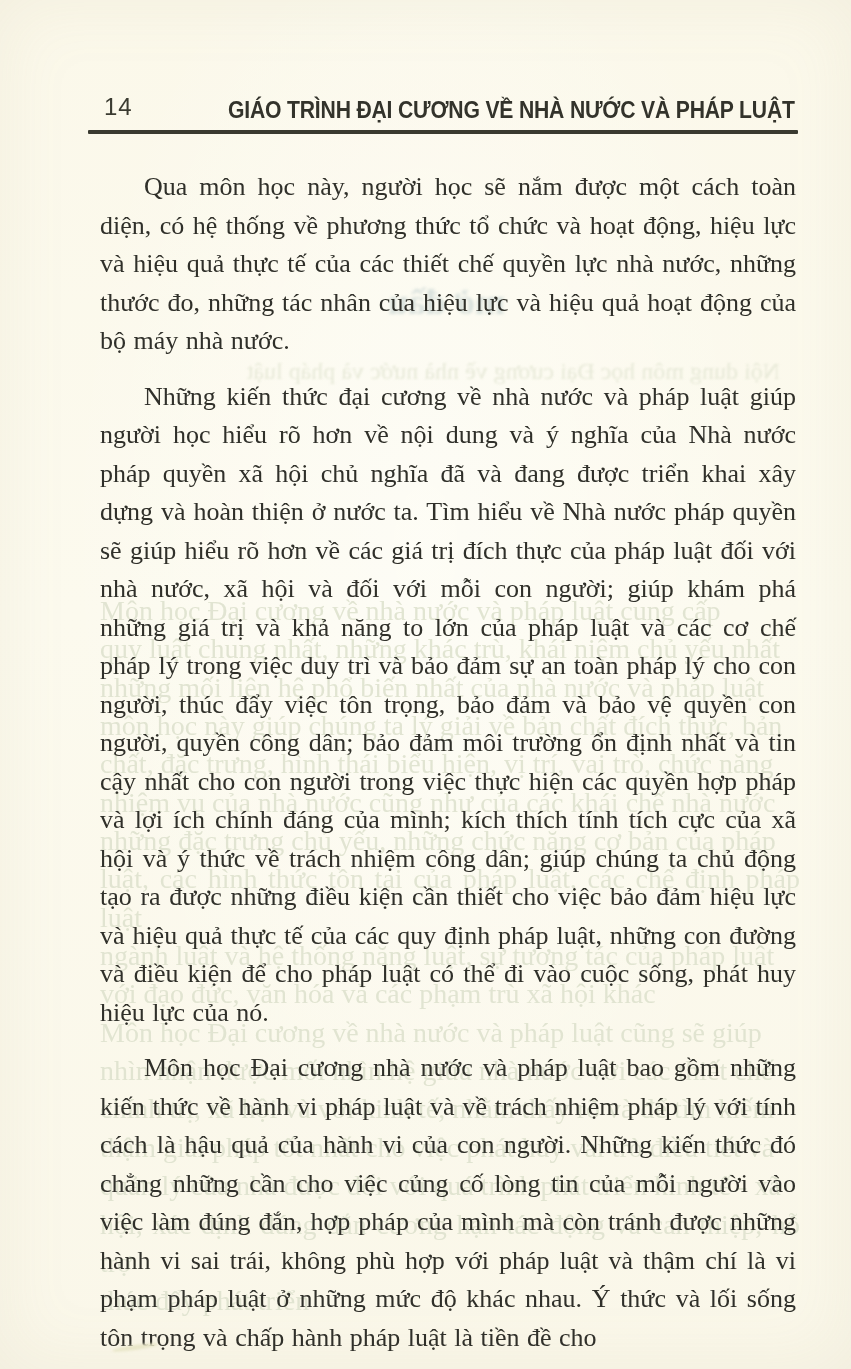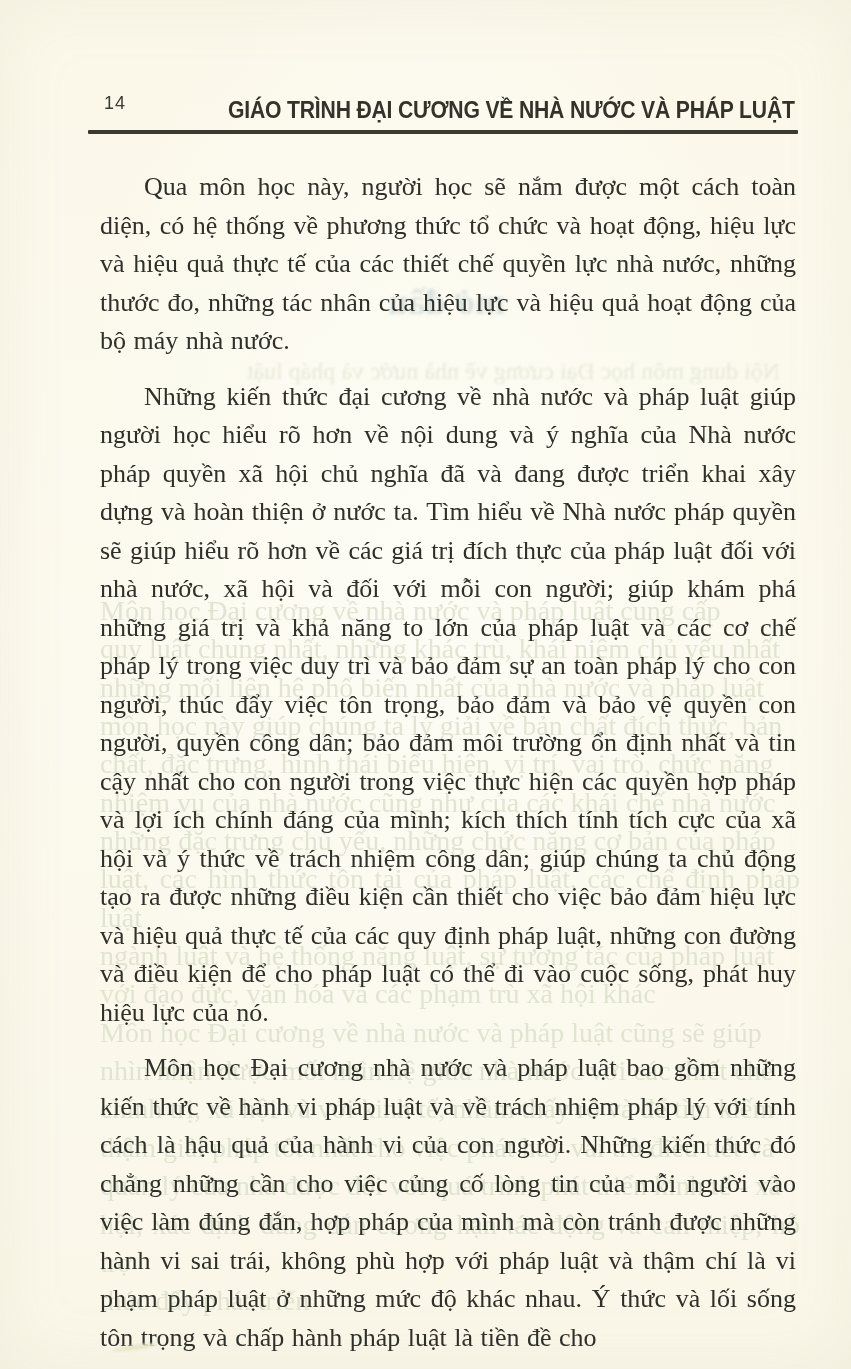--- a/index.html
+++ b/index.html
@@ -17,21 +17,21 @@
     overflow: hidden;
     font-family: "Liberation Serif", serif;
   }
 
   
   .page-number {
     position: absolute;
     left: 104px;
     top: 93px;
     font-family: "Liberation Sans", sans-serif;
-    font-size: 18px;
+    font-size: 24px;
     letter-spacing: 1px;
     color: #3b3b31;
   }
   .running-header {
     position: absolute;
     right: 56px;
     top: 97px;
     font-family: "Liberation Sans", sans-serif;
     font-weight: bold;
     font-size: 23.5px;

